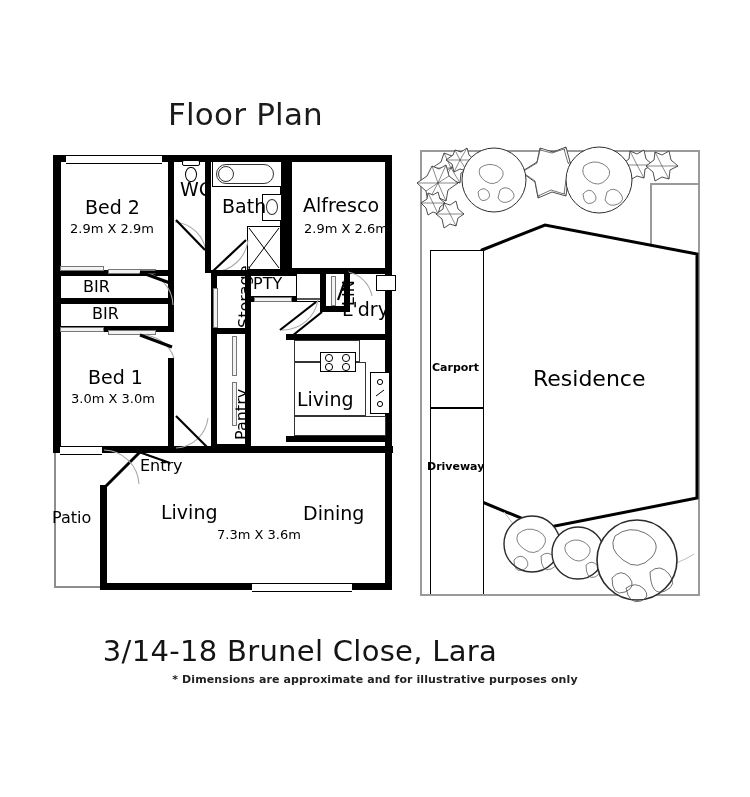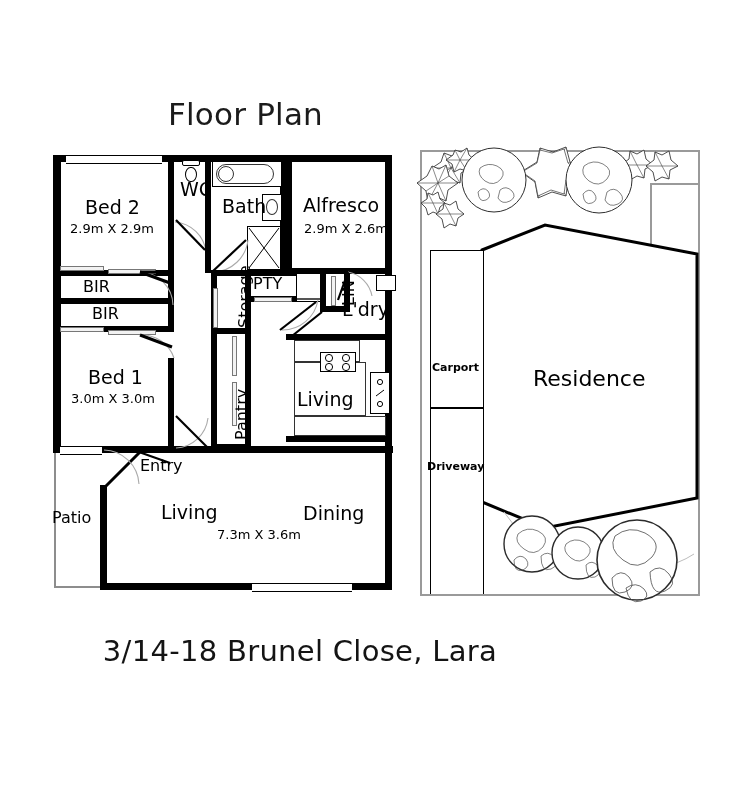--- a/index.html
+++ b/index.html
@@ -417,14 +417,15 @@
         <path d="M615,536 q14,-11 30,-3 q18,10 7,24 q-14,15 -29,3 q-15,-11 -8,-24z"></path>
         <path d="M650,572 q10,-9 19,2 q9,11 -4,17 q-14,6 -15,-19z"></path>
         <path d="M612,578 q9,-10 17,-1 q8,10 -4,15 q-13,5 -13,-14z"></path>
         <path d="M626,588 q10,-7 18,1 q7,8 -3,12 q-12,4 -15,-13z"></path>
       </g>
     </svg>
 
   </div>
 
   <div id="addr">3/14-18 Brunel Close, Lara</div>
+  <div id="disc">* Dimensions are approximate and for illustrative purposes only</div>
 
 </div>
 
 </body></html>

